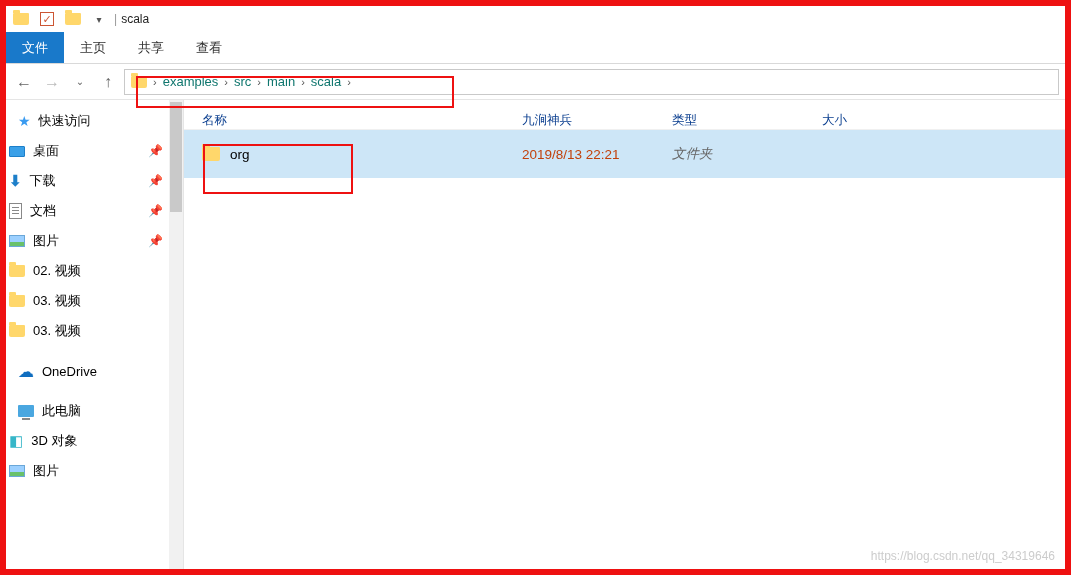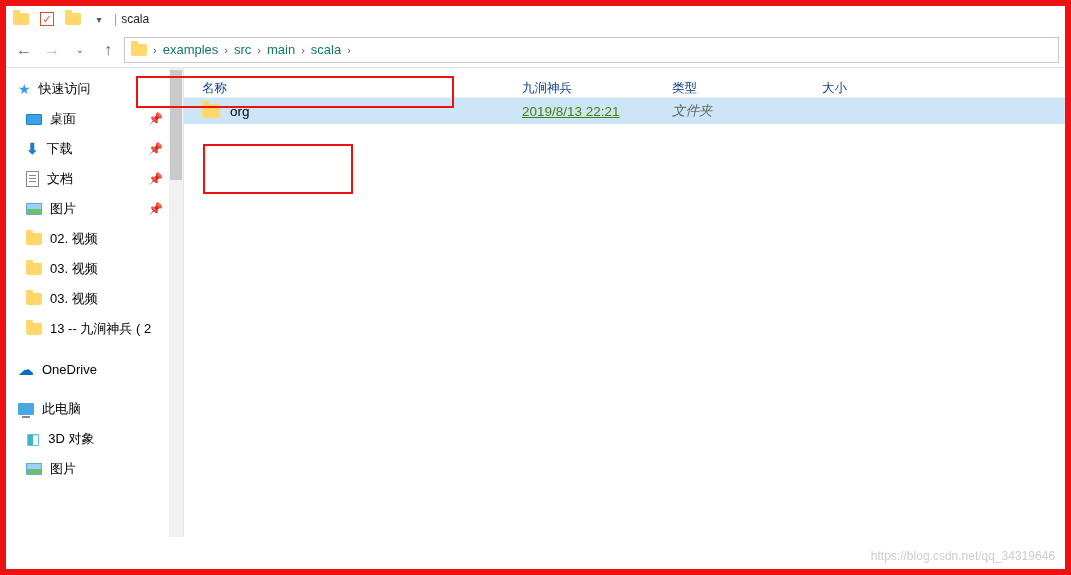--- a/index.html
+++ b/index.html
@@ -14,34 +14,34 @@
   .ribbon-tab.file { background:#1979ca; color:#fff; }
   .addrbar { height:36px; display:flex; align-items:center; padding:0 6px; gap:4px; border-bottom:1px solid #e5e5e5;}
   .navbtn { width:24px; height:24px; display:flex; align-items:center; justify-content:center; color:#666;}
   .addrbox { flex:1; height:26px; border:1px solid #c9c9c9; display:flex; align-items:center; padding:0 6px; font-size:13px; color:#333; gap:6px; background:#fff;}
   .chev { color:#555; font-size:11px;}
   .crumb { color:#0f766e; }
   .body { display:flex; height: calc(100% - 26px - 32px - 36px); }
   .sidebar { width:178px; border-right:1px solid #e5e5e5; overflow:hidden; position:relative; padding-top:6px;}
   .sb-scroll { position:absolute; right:0; top:0; width:14px; height:100%; background:#f1f1f1;}
   .sb-thumb { position:absolute; right:1px; top:2px; width:12px; height:110px; background:#c9c9c9;}
-  .sb-item { height:30px; display:flex; align-items:center; padding-left:20px; font-size:13px; gap:8px; white-space:nowrap;}
+  .sb-item { height:30px; display:flex; align-items:center; padding-left:3px; font-size:13px; gap:8px; white-space:nowrap;}
   .sb-item.head { font-weight:400; padding-left:12px;}
   .sb-spacer { height:10px;}
   .pin { color:#9a9a9a; margin-left:auto; margin-right:20px; font-size:12px;}
   .content { flex:1; display:flex; flex-direction:column; }
   .cols { height:30px; display:flex; align-items:flex-end; font-size:12.5px; color:#0a3e8f; border-bottom:1px solid #f0f0f0; padding-left:18px;}
   .col-name { width:320px;}
   .col-date { width:150px;}
   .col-type { width:150px;}
   .col-size { width:90px;}
-  .row { height:26px; display:flex; align-items:center; font-size:13.5px; padding-left:18px;}
+  .row { height:48px; display:flex; align-items:center; font-size:13.5px; padding-left:18px;}
   .row.sel { background:#cde6f7;}
   .row .col-name { display:flex; align-items:center; gap:10px;}
-  .row .col-date { color:#4d7c0f;text-decoration:underline;}
+  .row .col-date { color:#c2410c;}
   .row .col-type { color:#666;font-style:italic;}
   .redbox { position:absolute; border:2.5px solid #e11; pointer-events:none;}
   .watermark { position:absolute; right:10px; bottom:6px; font-size:12px; color:#ccc;}
   
   .ic { display:inline-block; }
   .ic-folder-sm { width:16px; height:12px; background:#ffd76b; border-radius:1px 1px 2px 2px; position:relative;}
   .ic-folder-sm::before{content:"";position:absolute;top:-3px;left:0;width:7px;height:3px;background:#ffd76b;border-radius:1px 1px 0 0;}
   .ic-folder { width:18px; height:14px; background:#ffd76b; border-radius:1px 1px 2px 2px; position:relative;}
   .ic-folder::before{content:"";position:absolute;top:-3px;left:0;width:8px;height:3px;background:#ffd76b;border-radius:1px 1px 0 0;}
   .ic-star { color:#3a9bf0; font-size:14px;}
@@ -73,20 +73,26 @@
         </span>
       <span class="qat-btn">
           <span class="ic ic-folder-sm"></span>
         </span>
       <span class="qat-btn" style="font-size:10px;color:#555;">▾</span>
     </div>
     <span class="sep">|</span>
     <span>scala</span>
   </div>
 
+  <div class="ribbon-tabs">
+    <div class="ribbon-tab file">文件</div>
+    <div class="ribbon-tab">主页</div>
+    <div class="ribbon-tab">共享</div>
+    <div class="ribbon-tab">查看</div>
+  </div>
 
   <div class="addrbar">
     <div class="navbtn">←</div>
     <div class="navbtn" style="color:#bbb;">→</div>
     <div class="navbtn" style="font-size:10px;">⌄</div>
     <div class="navbtn">↑</div>
     <div class="addrbox">
       <span class="ic ic-folder-sm"></span>
       <span class="chev">›</span>
       <span class="crumb">examples</span>
@@ -131,24 +137,20 @@
           <span>02. 视频</span>
         </div>
       <div class="sb-item">
           <span class="ic ic-folder-sm"></span>
           <span>03. 视频</span>
         </div>
       <div class="sb-item">
           <span class="ic ic-folder-sm"></span>
           <span>03. 视频</span>
         </div>
-      <div class="sb-item">
-          <span class="ic ic-folder-sm"></span>
-          <span>13 -- 九涧神兵 ( 2</span>
-        </div>
       <div class="sb-spacer"></div>
       <div class="sb-item head">
           <span class="ic-cloud">☁</span>
           <span>OneDrive</span>
         </div>
       <div class="sb-spacer"></div>
       <div class="sb-item head">
           <span class="ic ic-pc"></span>
           <span>此电脑</span>
         </div>

